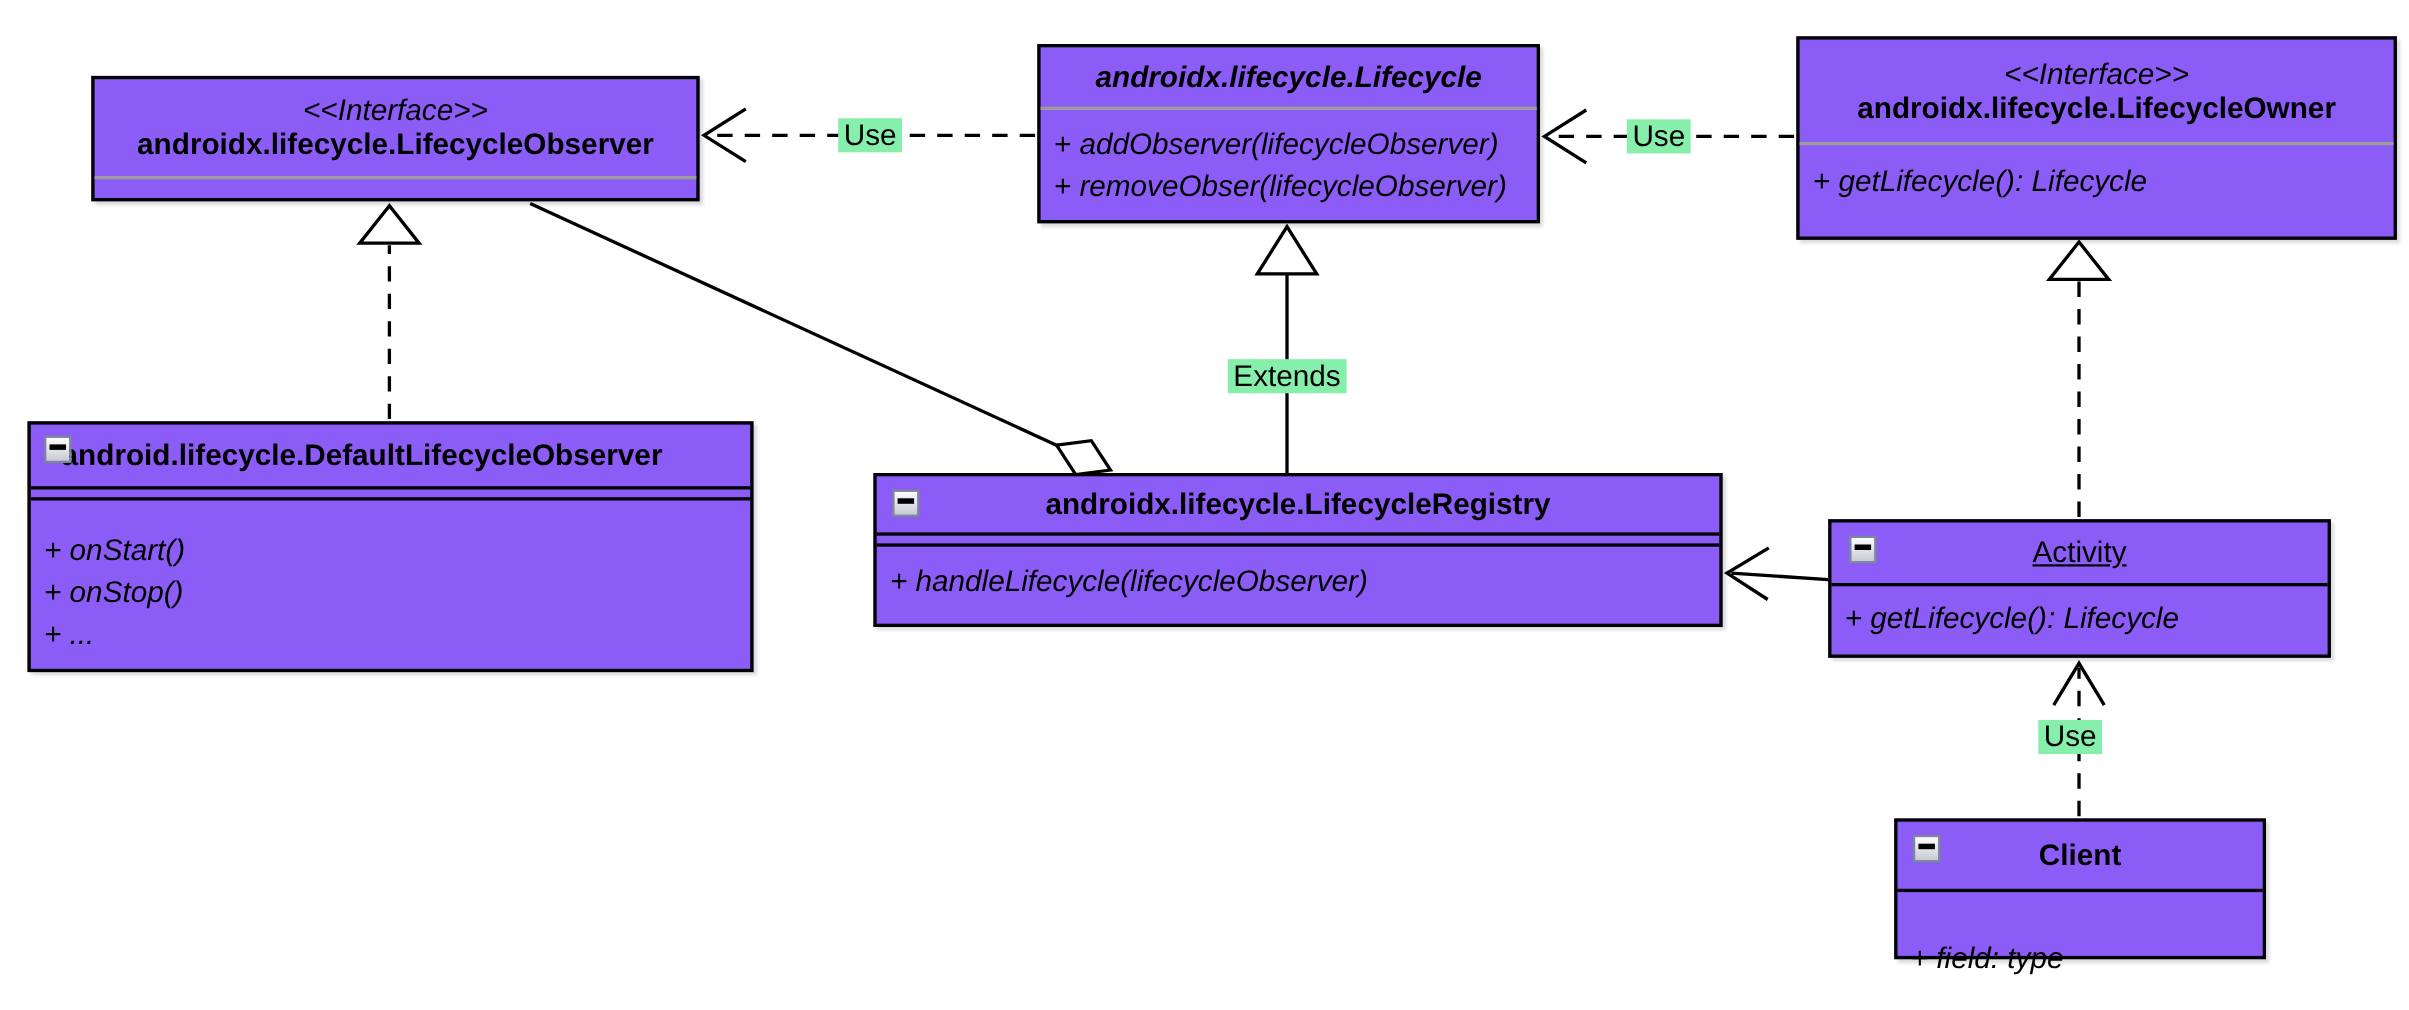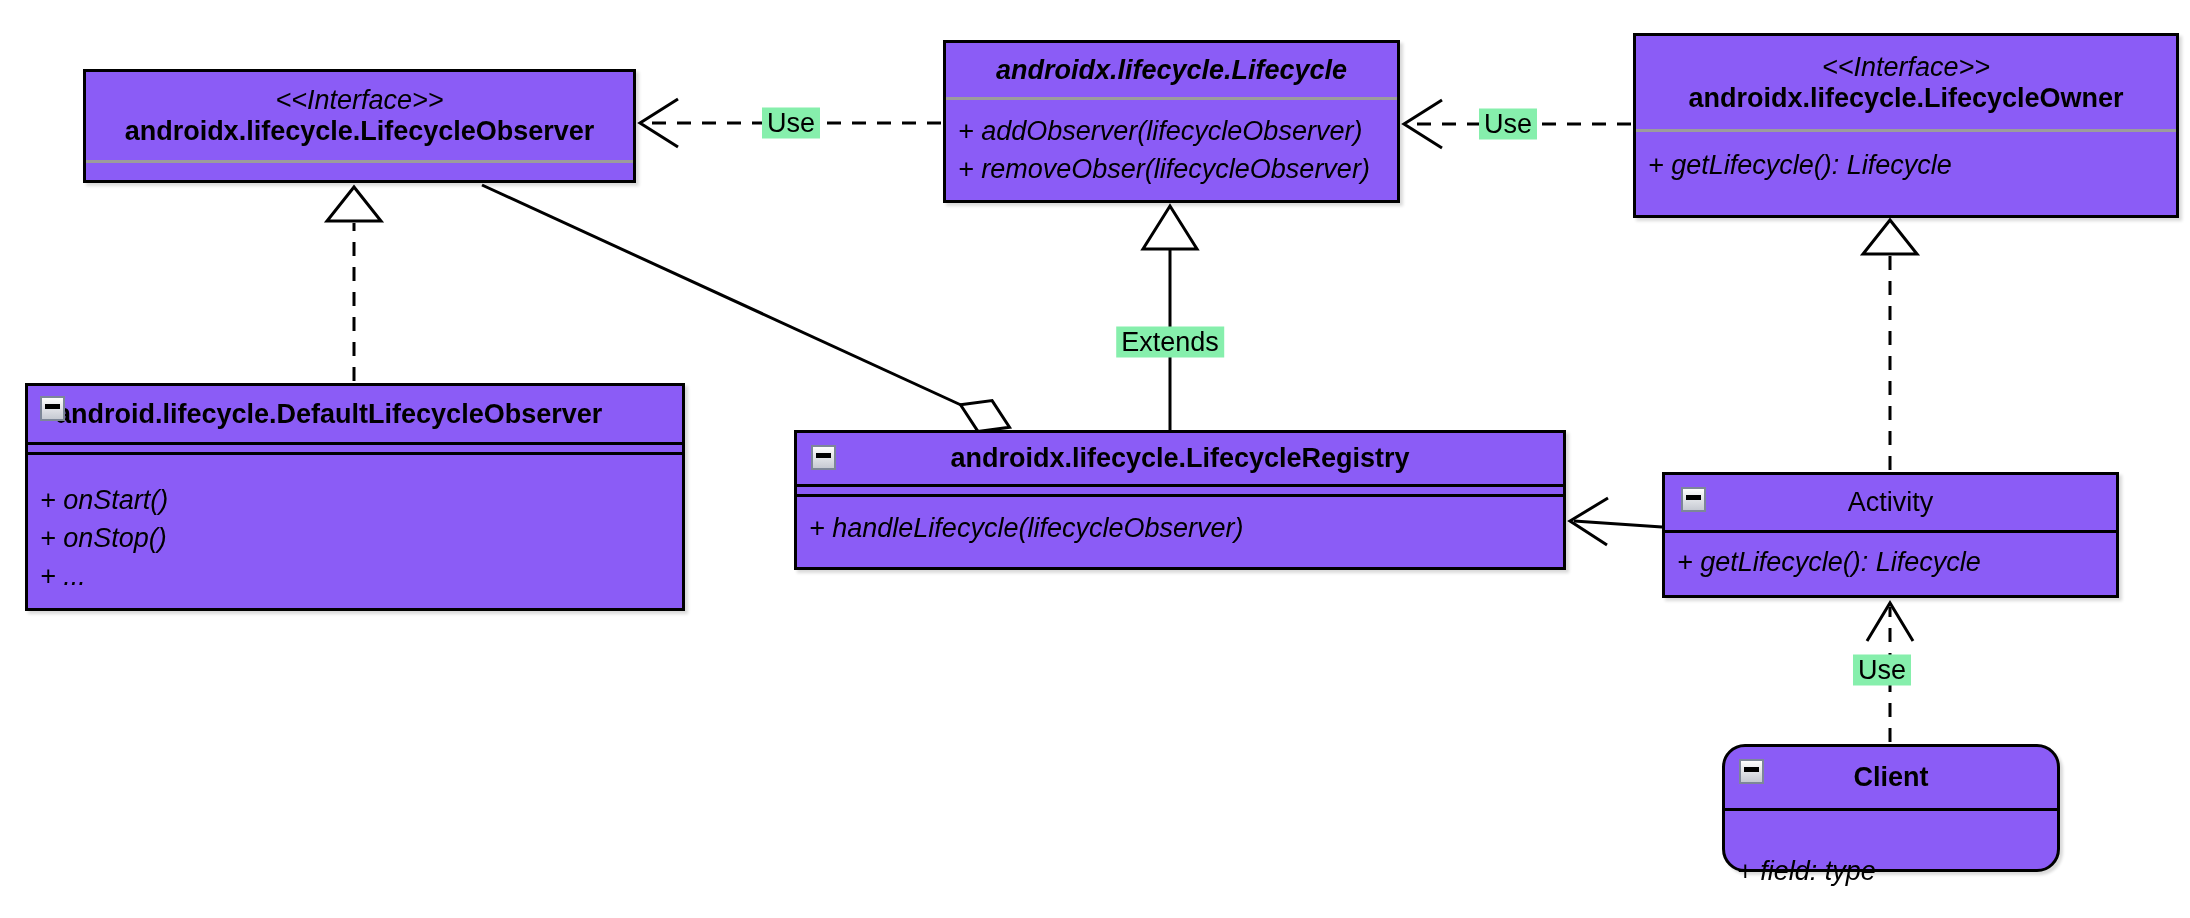--- a/index.html
+++ b/index.html
@@ -22,21 +22,21 @@
     box-shadow:3px 3px 3px rgba(0,0,0,0.15);
     font-size:27px;
   }
   .title{
     display:flex;flex-direction:column;align-items:center;justify-content:center;
     white-space:nowrap;
   }
   .title .cls-name{font-weight:bold;}
   .title .stereotype{font-style:italic;}
   .title.abstract .cls-name{font-style:italic;}
-  .title.plain .cls-name{font-weight:normal;}
+  .title.plain .cls-name{font-weight:normal;text-decoration:underline;}
   .title.left-align{align-items:flex-start;padding-left:28px;}
   .divider{height:0;border-top:3px solid #000;}
   .divider.gray{border-top:3px solid #9c9c9c;}
   .spacer{height:7px;}
   .members{padding:12px 10px 0 12px;line-height:38px;white-space:nowrap;}
   .member{display:block;font-style:italic;}
 
   .collapse-icon{
     position:absolute;
     width:25px;height:25px;
@@ -173,21 +173,21 @@
     </div>
     <div class="title plain" style="height:55px;">
       <span class="cls-name">Activity</span>
     </div>
     <div class="divider"></div>
     <div class="members" style="padding-top:10px;">
       <span class="member">+ getLifecycle(): Lifecycle</span>
     </div>
   </div>
 
-  <div class="uml-class" style="left:1722px;top:744px;width:338px;height:128px;border-radius:23px;">
+  <div class="uml-class" style="left:1722px;top:744px;width:338px;height:128px;">
     <div class="collapse-icon" style="left:14px;top:12px;">
       <div class="bar"></div>
     </div>
     <div class="title" style="height:61px;">
       <span class="cls-name">Client</span>
     </div>
     <div class="divider"></div>
     <div class="members" style="padding-top:8px;margin-top:33px;">
       <span class="member">+ field: type</span>
     </div>

